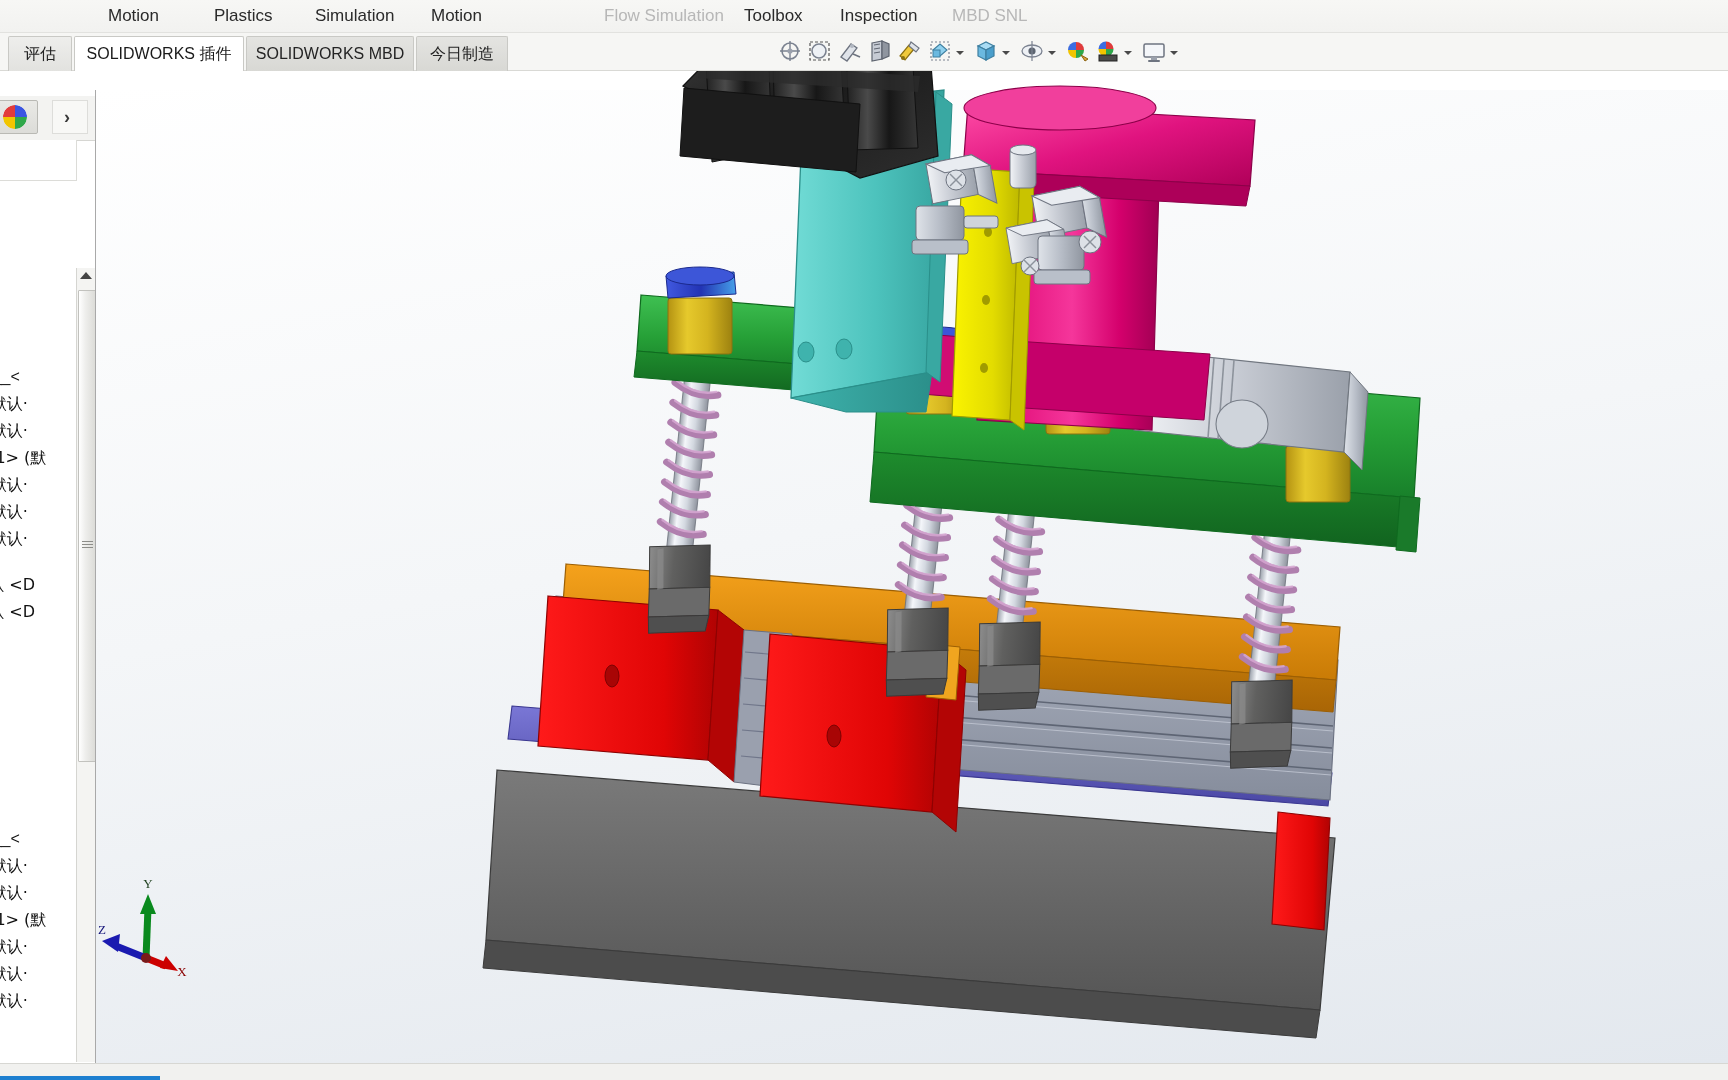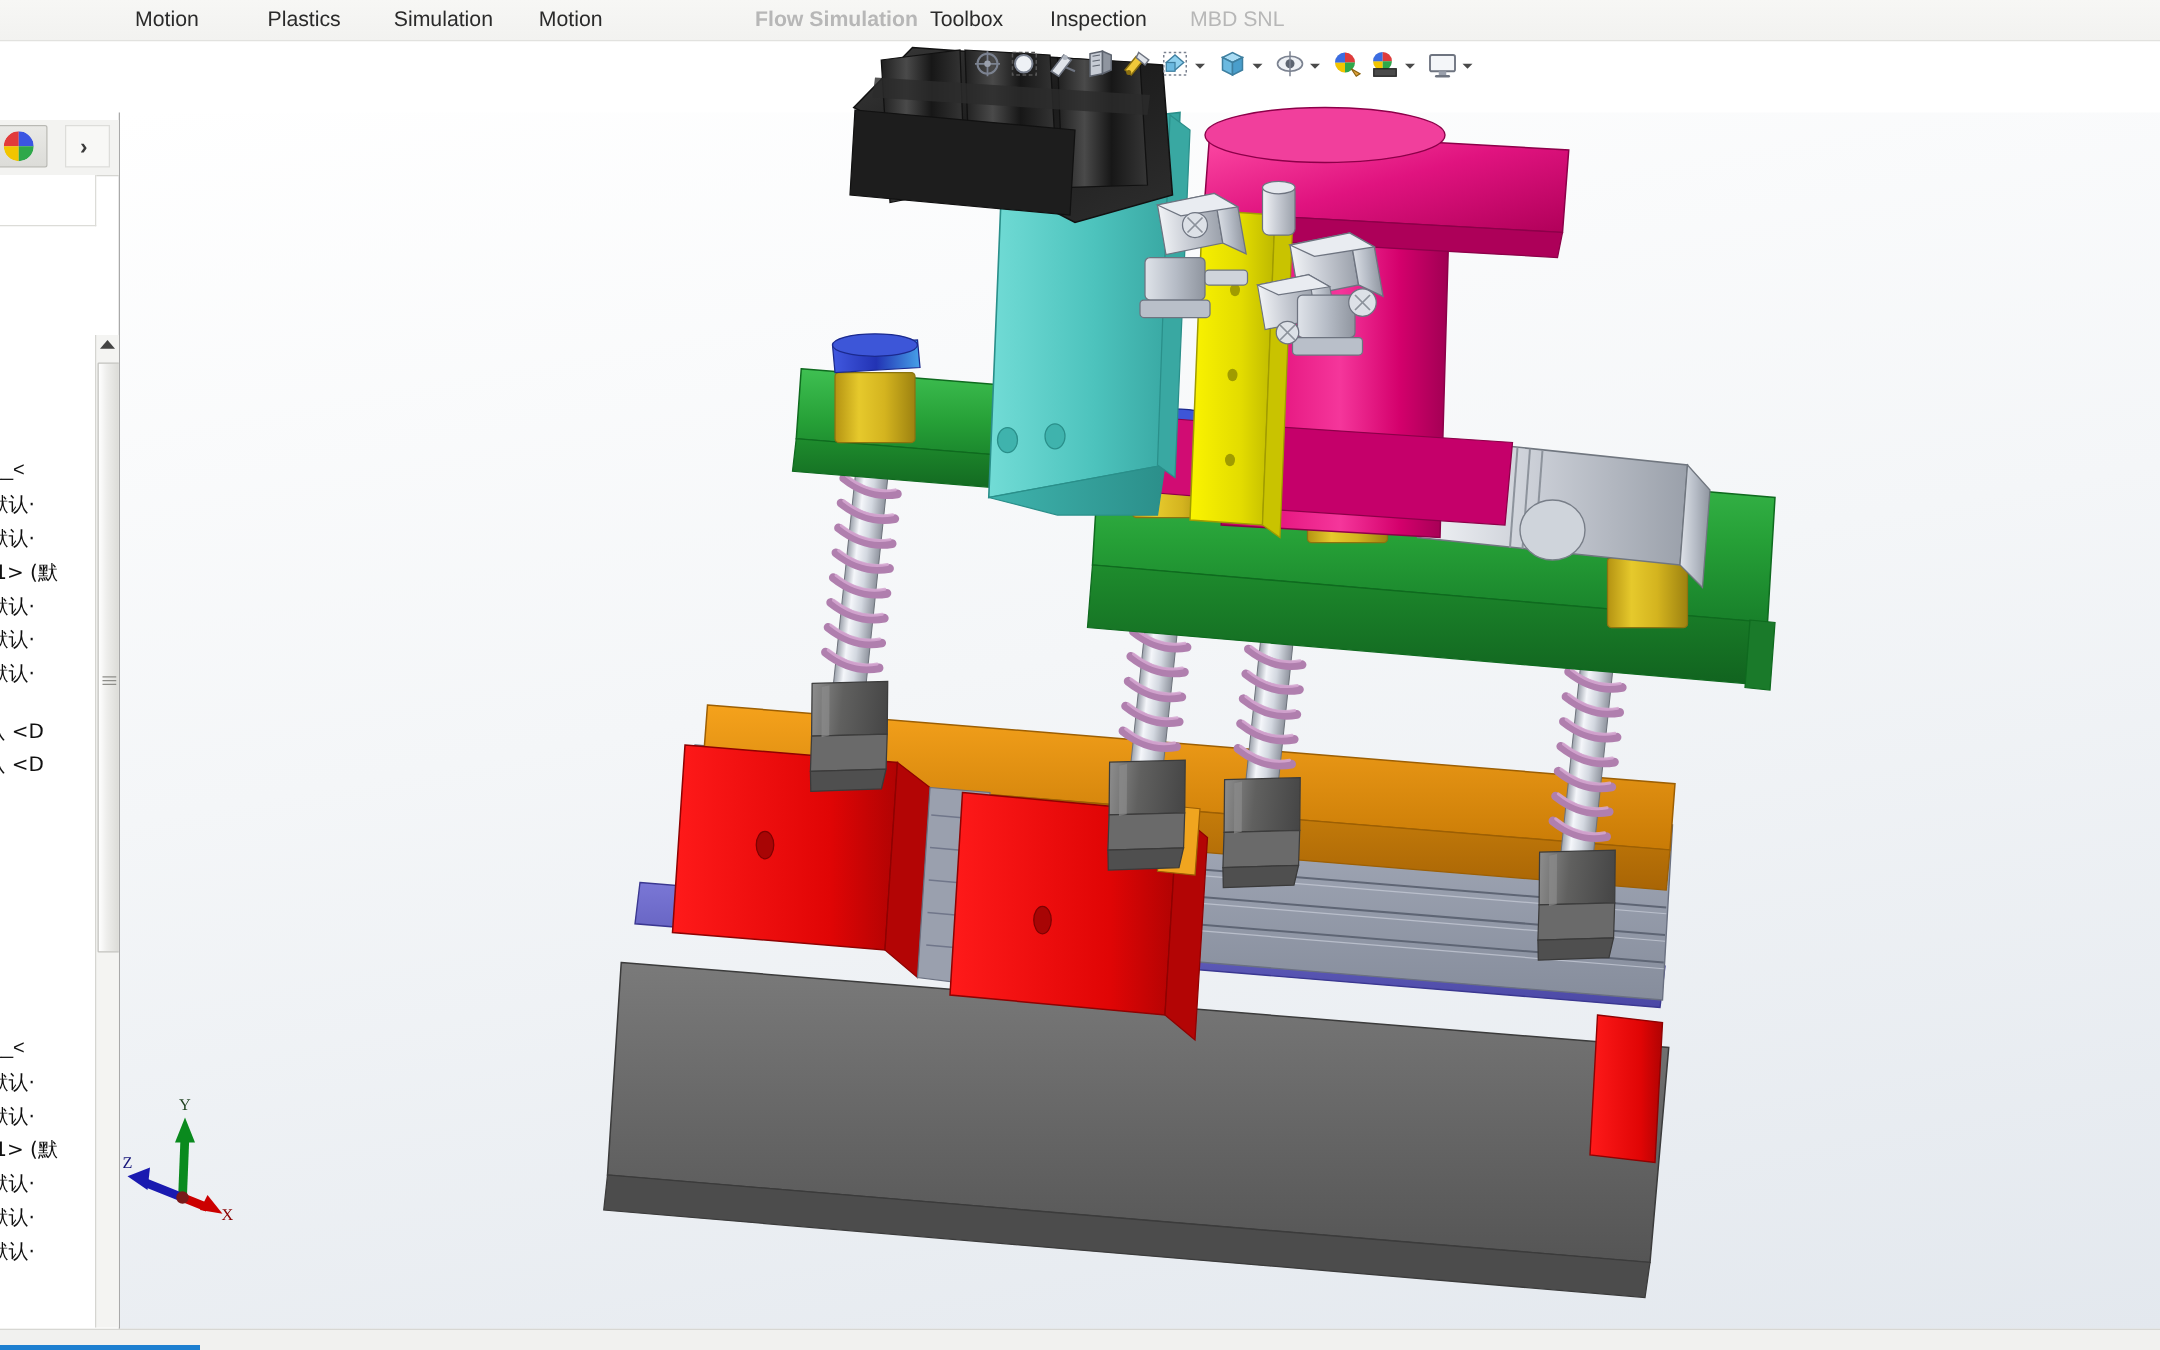--- a/index.html
+++ b/index.html
@@ -510,26 +510,33 @@
       </g>
     </svg>
   </div>
 
   <div class="menubar">
 
   <div class="menu-item" style="left: 104px;">Motion</div>
       <div class="menu-item" style="left: 210px;">Plastics</div>
       <div class="menu-item" style="left: 311px;">Simulation</div>
       <div class="menu-item" style="left: 427px;">Motion</div>
-      <div class="menu-item dim" style="left: 600px; font-weight: bold;">Flow Simulation</div>
+      <div class="menu-item dim" style="left: 600px;">Flow Simulation</div>
       <div class="menu-item" style="left: 740px;">Toolbox</div>
       <div class="menu-item" style="left: 836px;">Inspection</div>
       <div class="menu-item dim" style="left: 948px;">MBD SNL</div>
     </div>
 
+  <div class="tabstrip">
+    <div class="underline"></div>
+  <div class="ctab first" style="left: 8px; width: 62px; text-align: center; padding: 0px;">评估</div>
+      <div class="ctab active" style="left: 74px; width: 168px; text-align: center; padding: 0px;">SOLIDWORKS 插件</div>
+      <div class="ctab" style="left: 246px; width: 166px; text-align: center; padding: 0px;">SOLIDWORKS MBD</div>
+      <div class="ctab" style="left: 416px; width: 90px; text-align: center; padding: 0px;">今日制造</div>
+    </div>
 
   <div class="tbicons">
       <div class="tbi" style="left: 0px;">
         <div style="padding:2px">
           <svg width="26" height="26" viewBox="0 0 26 26">
             <circle cx="13" cy="13" r="8" fill="none" stroke="#7b8290" stroke-width="1.6"></circle>
             <path d="M13 3 L13 23 M3 13 L23 13" stroke="#7b8290" stroke-width="1.4"></path>
             <circle cx="13" cy="13" r="2.6" fill="#9aa0ac"></circle>
           </svg>
         </div>

